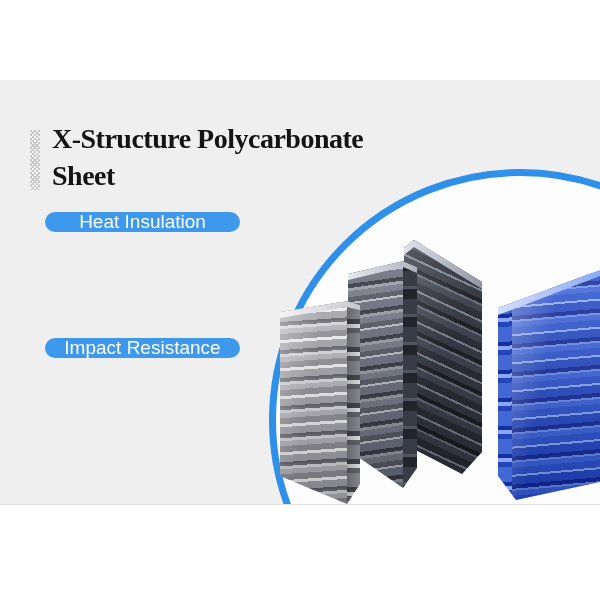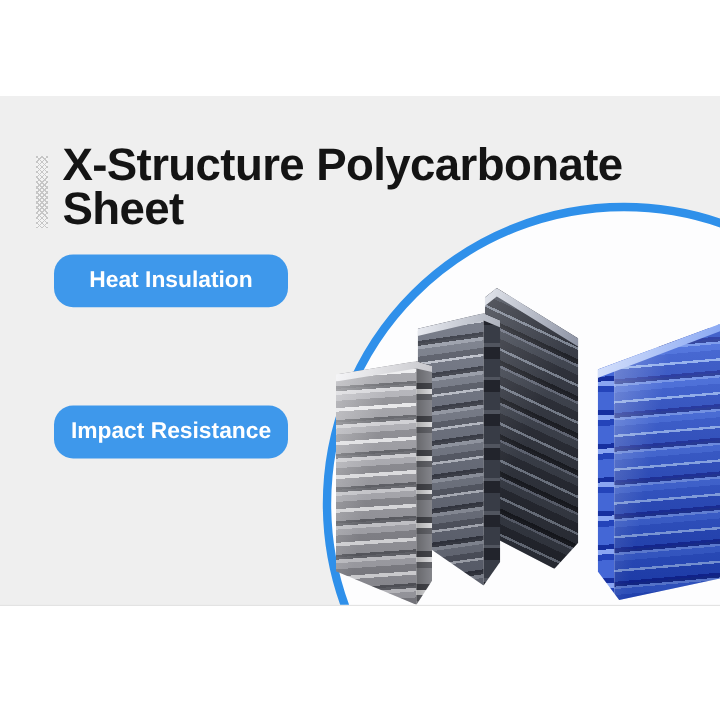--- a/index.html
+++ b/index.html
@@ -5,26 +5,26 @@
   html,body{margin:0;padding:0;background:#ffffff;}
   .page{position:relative;width:600px;height:600px;background:#ffffff;overflow:hidden;
         font-family:"Liberation Sans",sans-serif;}
   .banner{position:absolute;left:0;top:80px;width:600px;height:425px;
           background:var(--banner-bg,#efefef);overflow:hidden;box-sizing:border-box;
           border-bottom:1px solid #e3e3e3;}
   
   .hatch{position:absolute;left:30px;top:50px;width:10px;height:60px;background-color:#f3f3f3;
          background-image:repeating-linear-gradient(45deg,#c6c6c6 0 1px,transparent 1px 3px),
                           repeating-linear-gradient(-45deg,#c6c6c6 0 1px,transparent 1px 3px);}
-  .title{position:absolute;left:52px;top:40px;margin:0;font-size:38px;line-height:37px;
-         font-weight:800;color:var(--title-color,#141414);letter-spacing:-0.5px;z-index:6;}
+  .title{position:absolute;left:52px;top:40px;margin:0;font-size:28px;line-height:37px;
+         font-weight:800;color:var(--title-color,#141414);letter-spacing:-0.5px;z-index:6;font-family:Liberation Serif, serif;}
   
-  .pill{position:absolute;left:45px;width:195px;height:44px;border-radius:16px;
+  .pill{position:absolute;left:45px;width:195px;height:20px;border-radius:16px;
         background:var(--accent-blue,#3e98eb);color:var(--pill-text,#fff);
-        font-size:19px;font-weight:700;display:flex;align-items:center;justify-content:center;
+        font-size:19px;font-weight:400;display:flex;align-items:center;justify-content:center;
         z-index:6;}
   .p1{top:132px}.p2{top:174px}.p3{top:216px}.p4{top:258px}
   
   .circle{position:absolute;left:269px;top:89px;width:502px;height:502px;box-sizing:border-box;
           border:7px solid var(--ring-blue,#2f90ea);border-radius:50%;background:#fdfdfe;z-index:1;}
   
   .sheet{position:absolute;}
   .sheet>div{position:absolute;top:0;bottom:0;}
   .s1{left:280px;top:216px;width:80px;height:208px;z-index:4;
       clip-path:polygon(0px 16px,67px 5px,80px 9px,80px 188px,67px 208px,0px 180px);}

